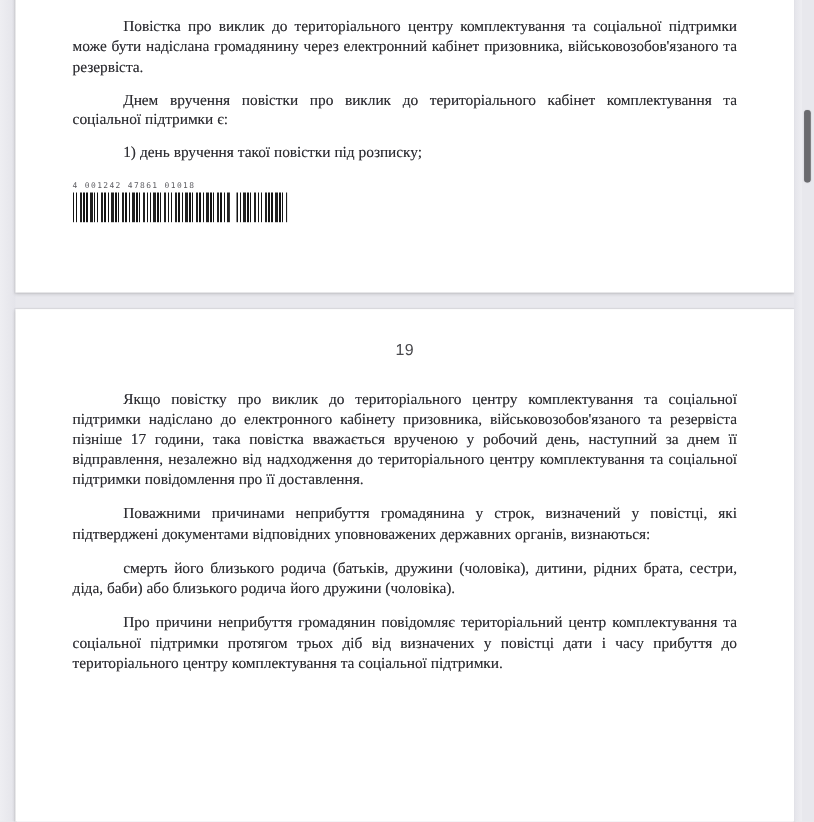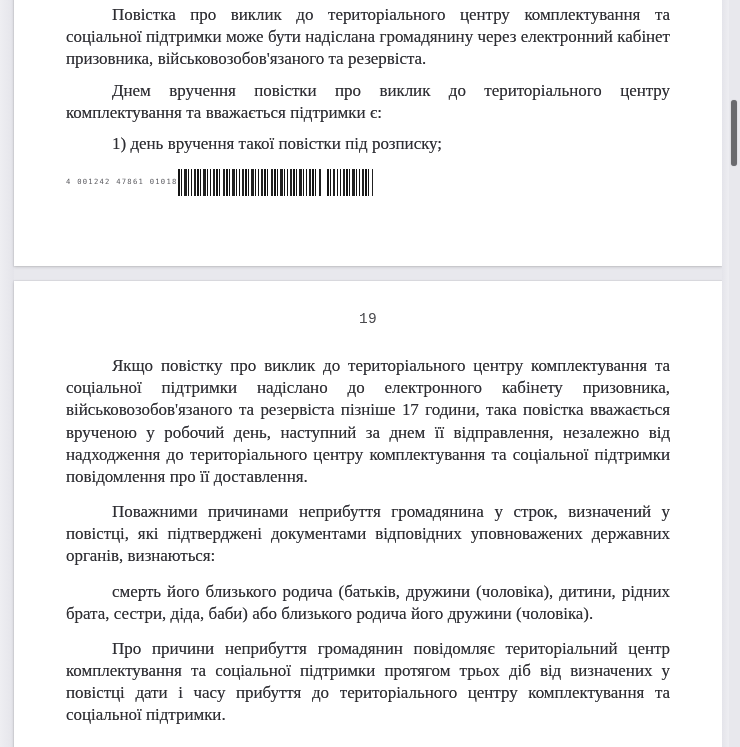--- a/index.html
+++ b/index.html
@@ -45,42 +45,42 @@
     height: 520px;
     padding: 30px 52px 10px 52px;
   }
 
   .pagenum {
     text-align: center;
     font-size: 14.5px;
     color: #4a4a4e;
     letter-spacing: 0.3px;
     margin: 0 0 28px 0;
-    font-family: Liberation Mono, monospace;
+    font-family: Liberation Sans, sans-serif;
   }
 
   p.para {
-    margin: 0 0 9px 0;
+    margin: 12px 0 9px 0;
     text-align: justify;
     text-indent: 46px;
-    font-size: 17px;
+    font-size: 14px;
     line-height: 1.305;
     color: #2e2e33;
     letter-spacing: -0.05px;
     word-spacing: 0.2px;
     -webkit-font-smoothing: antialiased;
     text-shadow: 0 0 0.55px rgba(40,40,46,0.55);
   }
   p.para.gap   { margin-bottom: 13px; }
 
   
   .barcode-wrap {
     margin-top: 14px;
     display: flex;
-    align-items: center;
+    flex-direction: column;
   }
   .barcode-digits {
     font-family: "DejaVu Sans Mono", "Liberation Mono", monospace;
     font-size: 7.2px;
     letter-spacing: 1.25px;
     color: #5b5b60;
     margin-bottom: 2px;
     white-space: pre;
     filter: blur(0.18px);
   }
@@ -138,21 +138,21 @@
 </style>
 </head>
 <body>
 
 <div id="viewer">
 
   <div class="gutter left"></div>
 
   <div class="page" id="page-1">
     <p class="para">Повістка про виклик до територіального центру комплектування та соціальної підтримки може бути надіслана громадянину через електронний кабінет призовника, військовозобов'язаного та резервіста.</p>
-    <p class="para">Днем вручення повістки про виклик до територіального центру комплектування та вважається підтримки є:</p>
+    <p class="para">Днем вручення повістки про виклик до територіального кабінет комплектування та соціальної підтримки є:</p>
     <p class="para">1) день вручення такої повістки під розписку;</p>
 
     <div class="barcode-wrap">
       <div class="barcode-digits">4 001242 47861 01018</div>
       <div class="barcode-row">
         <div class="barcode-bars"></div>
         <div class="barcode-bars right"></div>
       </div>
     </div>
   </div>

